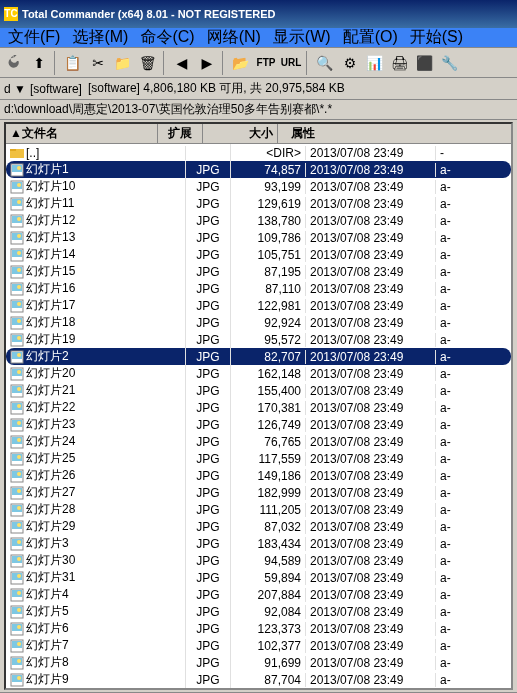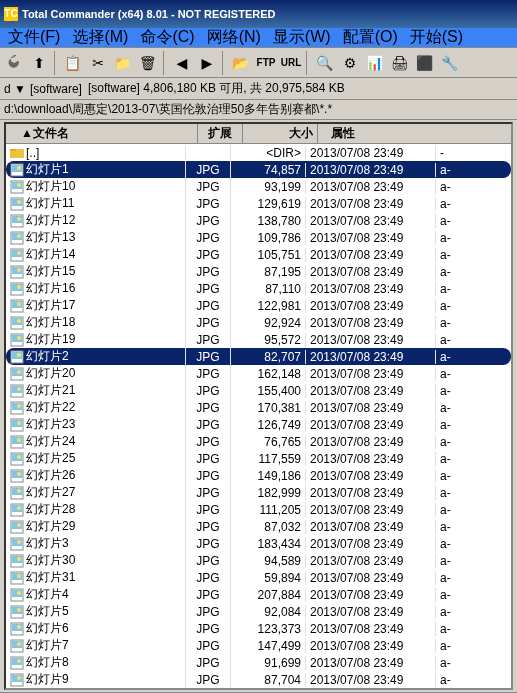--- a/index.html
+++ b/index.html
@@ -100,21 +100,21 @@
       display: flex;
       flex-direction: column;
     }
     .file-header {
       display: flex;
       background: #d4d0c8;
       border-bottom: 1px solid #888;
       font-size: 12px;
       font-weight: bold;
     }
-    .col-name { width: 192px; padding: 1px 15px; border-right: 1px solid #888; }
+    .col-name { width: 152px; padding: 1px 4px; border-right: 1px solid #888; }
     .col-ext { width: 45px; padding: 1px 4px; border-right: 1px solid #888; text-align: center; }
     .col-size { width: 75px; padding: 1px 4px; border-right: 1px solid #888; text-align: right; }
     .col-date { width: 130px; padding: 1px 4px; border-right: 1px solid #888; }
     .col-attr { width: 50px; padding: 1px 4px; text-align: center; }
     .file-list {
       flex: 1;
       overflow-y: auto;
       overflow-x: hidden;
     }
     .file-row {
@@ -647,21 +647,21 @@
         <div class="file-row">
           <div class="col-name-cell">
             <svg width="14" height="14" viewBox="0 0 14 14">
               <rect x="1" y="1" width="12" height="12" fill="white" stroke="#888" stroke-width="1"></rect>
               <rect x="2" y="2" width="10" height="7" fill="#7ec8e3"></rect>
               <circle cx="9" cy="5" r="2" fill="#ffe066"></circle>
             </svg>
             <span>幻灯片7</span>
           </div>
           <div class="col-ext-cell">JPG</div>
-          <div class="col-size-cell">147,499</div>
+          <div class="col-size-cell">102,377</div>
           <div class="col-date-cell">2013/07/08  23:49</div>
           <div class="col-attr-cell">a-</div>
         </div>
         <div class="file-row">
           <div class="col-name-cell">
             <svg width="14" height="14" viewBox="0 0 14 14">
               <rect x="1" y="1" width="12" height="12" fill="white" stroke="#888" stroke-width="1"></rect>
               <rect x="2" y="2" width="10" height="7" fill="#7ec8e3"></rect>
               <circle cx="9" cy="5" r="2" fill="#ffe066"></circle>
             </svg>

